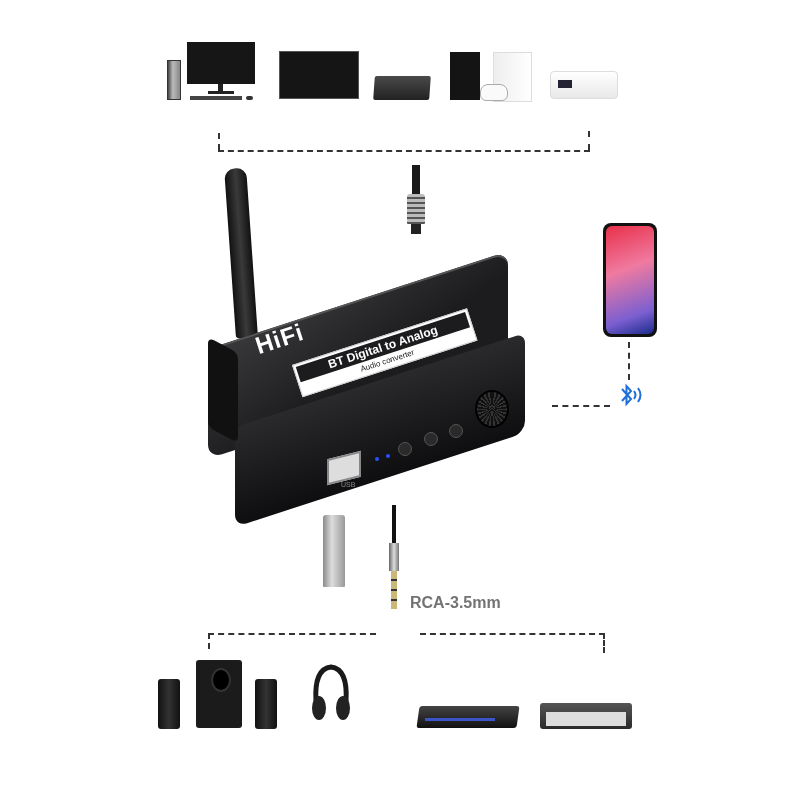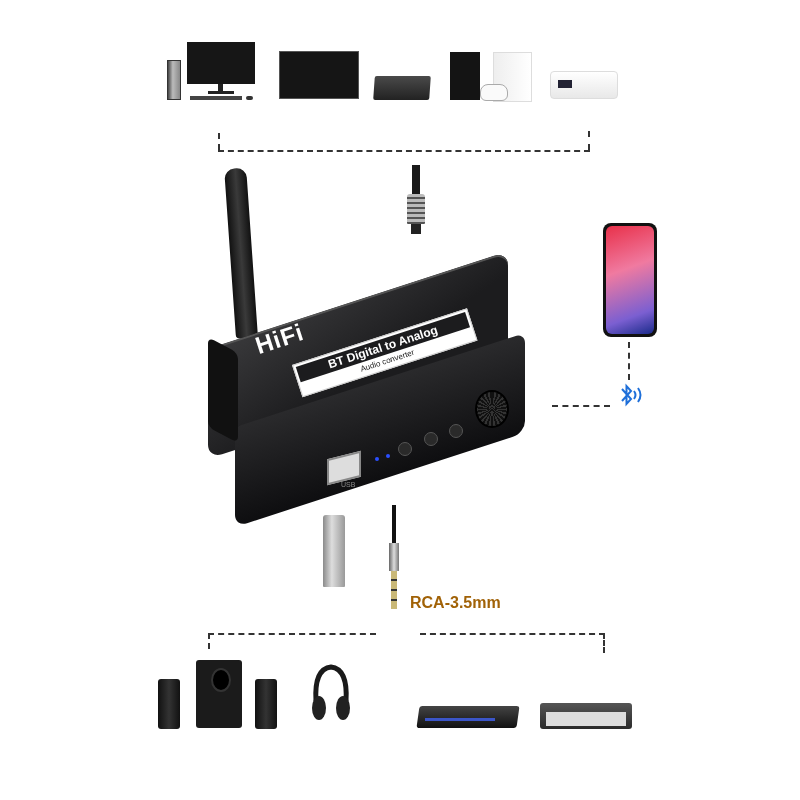--- a/index.html
+++ b/index.html
@@ -86,21 +86,21 @@
     </svg>
 </div>
 <div class="dash-h" style="left:552px;top:405px;width:58px;"></div>
 
 <div class="dev" style="left:323px;top:515px;width:22px;height:72px;background:linear-gradient(90deg,#8a8a8a,#ddd 40%,#999);border-radius:3px 3px 1px 1px;"></div>
 
 <div class="dev" style="left:392px;top:505px;width:4px;height:40px;background:#111;"></div>
 <div class="dev" style="left:389px;top:543px;width:10px;height:28px;background:linear-gradient(90deg,#666,#ddd,#777);"></div>
 <div class="dev" style="left:391px;top:571px;width:6px;height:38px;background:repeating-linear-gradient(180deg,#c9b877 0 8px,#333 8px 10px);"></div>
 
-<div class="abs" style="left:410px;top:594px;font-weight:bold;font-size:16px;color:#a16207;">RCA-3.5mm</div>
+<div class="abs" style="left:410px;top:594px;font-weight:bold;font-size:16px;color:#737373;">RCA-3.5mm</div>
 
 <div class="dash-h" style="left:208px;top:633px;width:168px;"></div>
 <div class="dash-v" style="left:208px;top:633px;height:16px;"></div>
 <div class="dash-h" style="left:420px;top:633px;width:185px;"></div>
 <div class="dash-v" style="left:603px;top:633px;height:20px;"></div>
 
 <div>
   <div class="dev" style="left:158px;top:679px;width:22px;height:50px;background:linear-gradient(90deg,#111,#333,#111);border-radius:3px;"></div>
   <div class="dev" style="left:196px;top:660px;width:46px;height:68px;background:#1b1b1b;border-radius:3px;"></div>
   <div class="dev" style="left:211px;top:668px;width:16px;height:20px;border-radius:50%;background:#000;border:2px solid #333;"></div>

